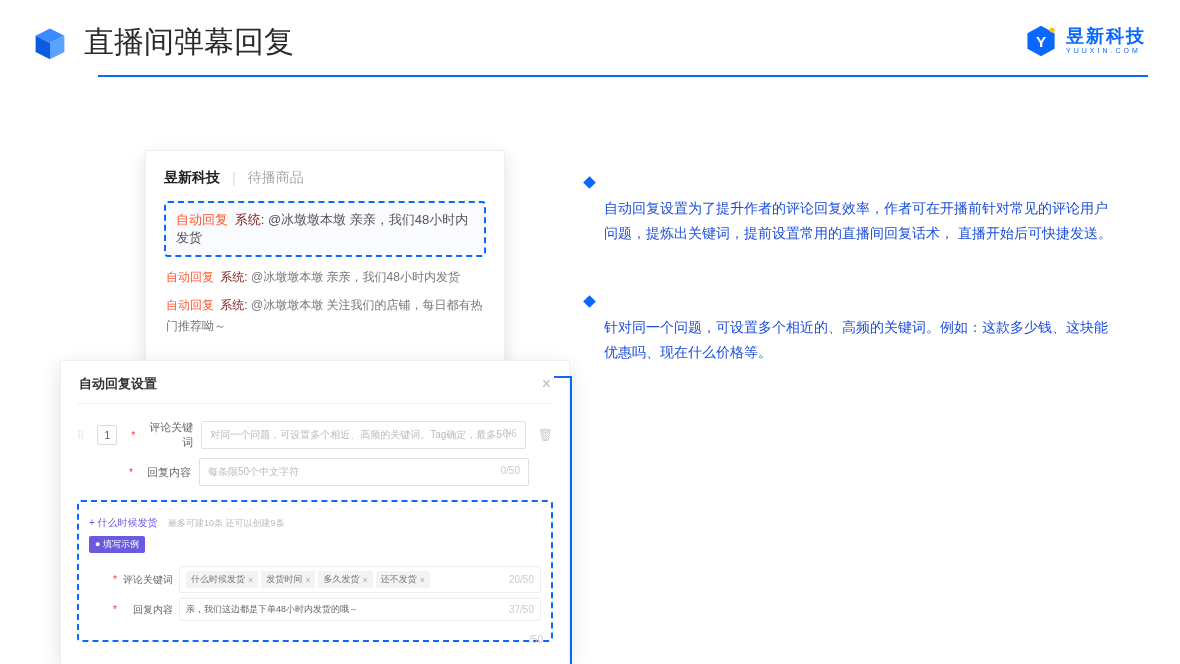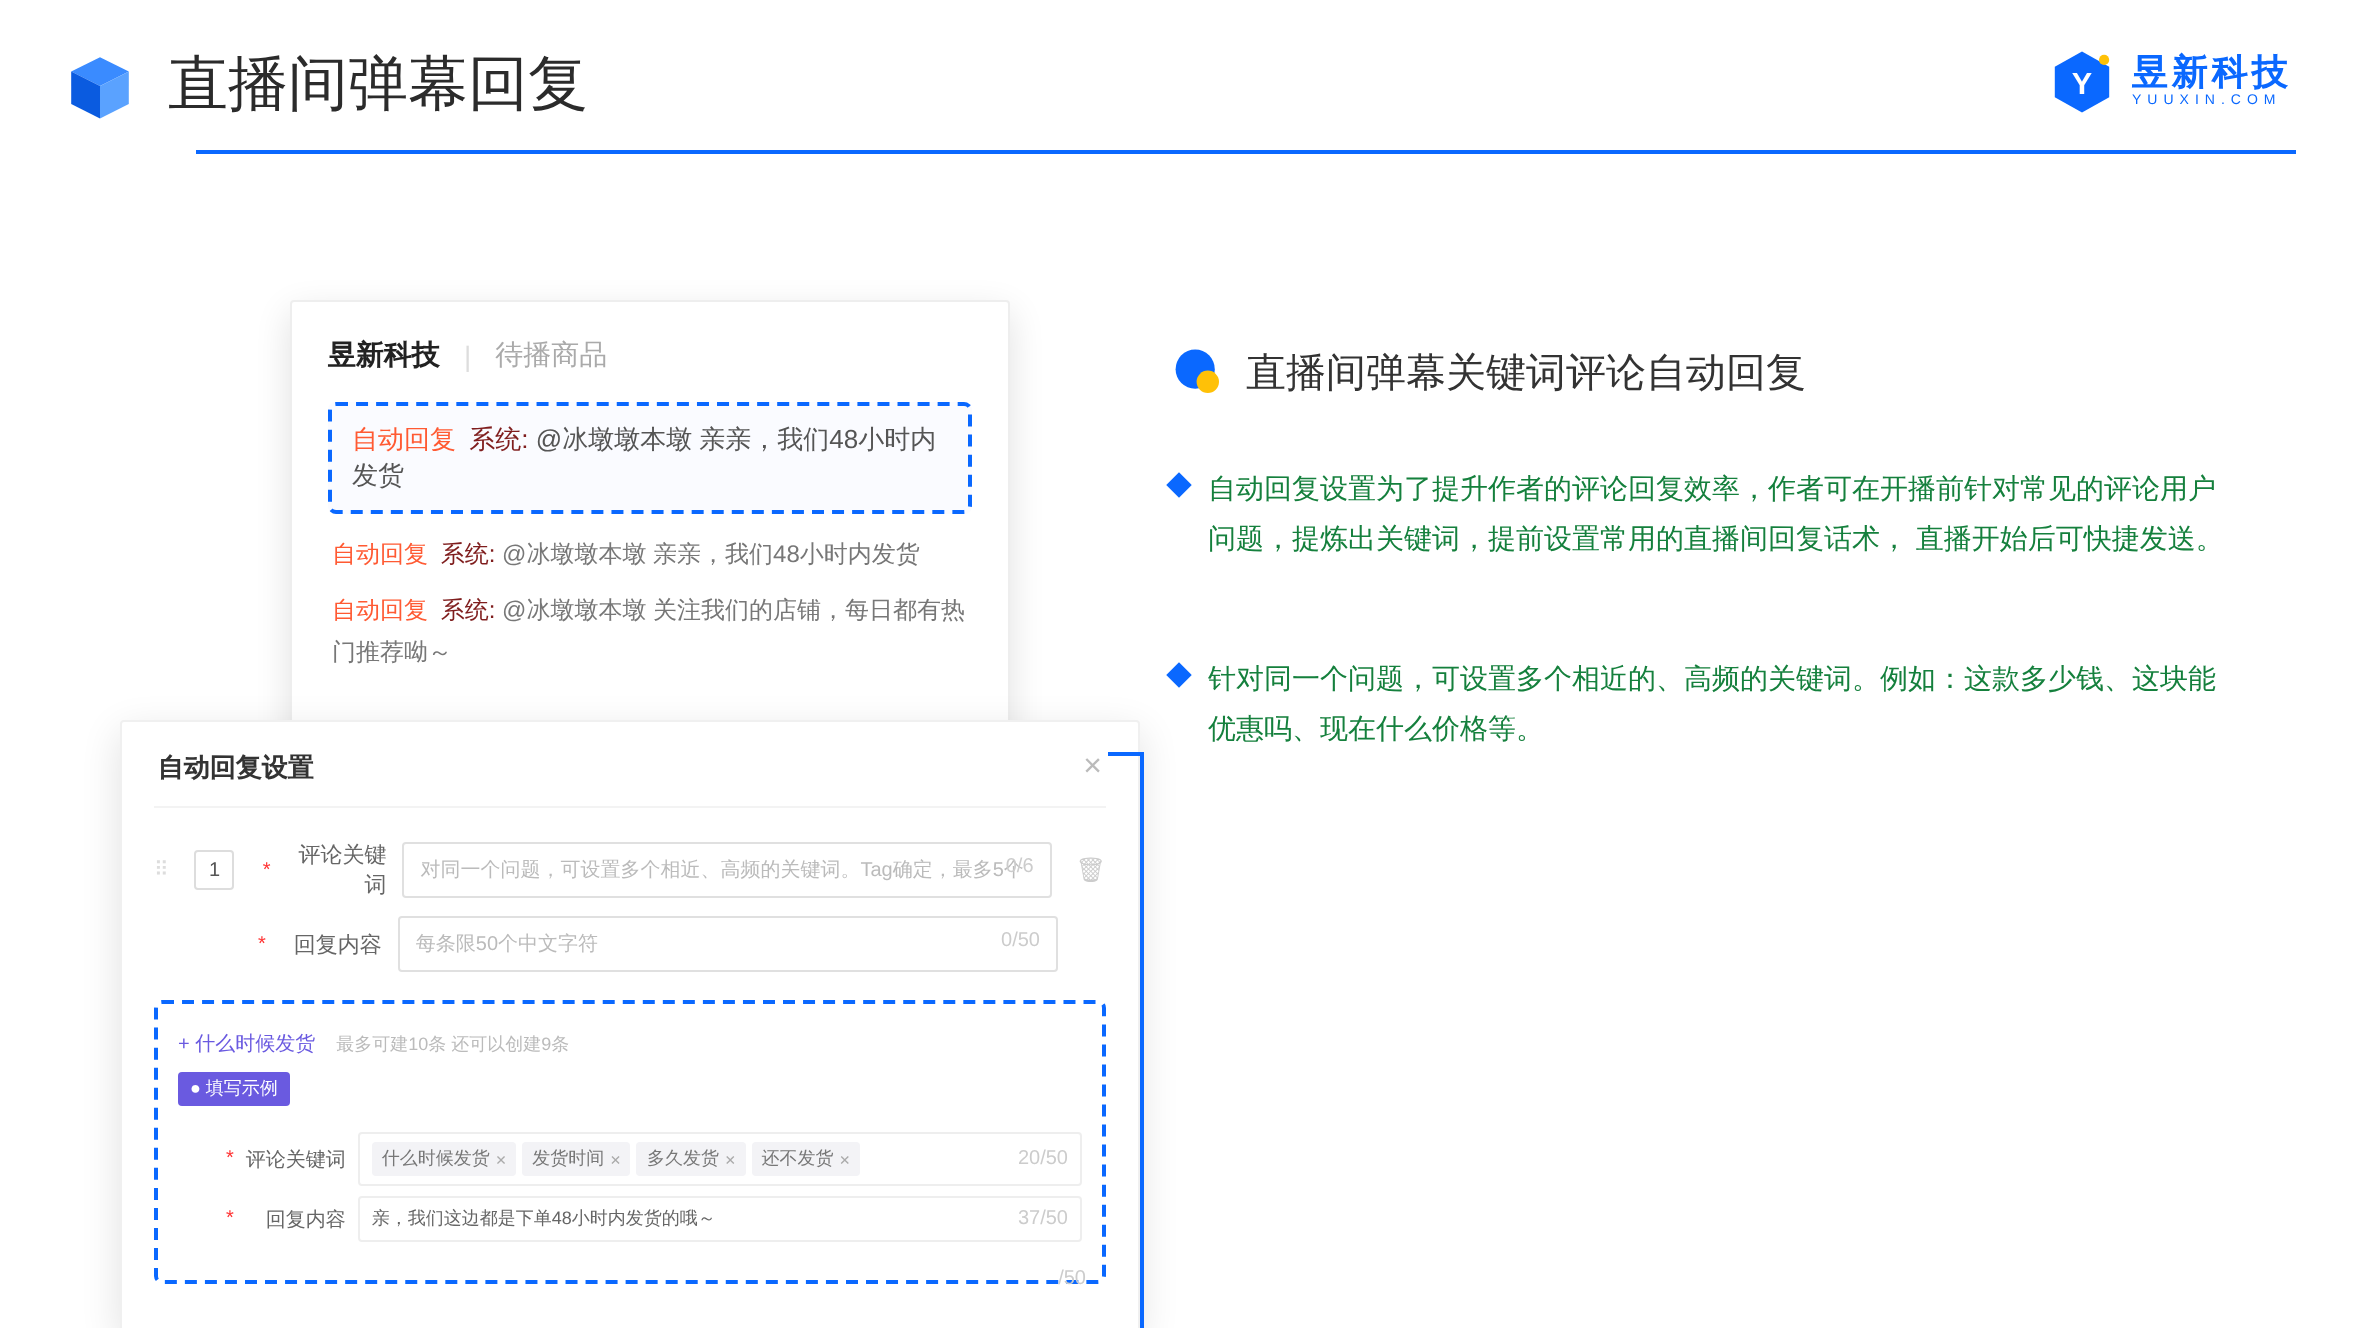--- a/index.html
+++ b/index.html
@@ -59,21 +59,21 @@
 .connector-v{position:absolute;left:510px;top:226px;width:2px;height:290px;background:#0a68ff;}
 .connector-h{position:absolute;left:510px;top:226px;width:18px;height:2px;background:#0a68ff;transform:translateX(-16px);}
 
 
 .right-col{position:absolute;left:585px;top:172px;width:560px;}
 .section-head{display:flex;align-items:center;gap:10px;margin-bottom:32px;}
 .bubble-icon{width:28px;height:28px;}
 .section-title{font-size:20px;color:#333;font-weight:500;}
 .bullet-item{display:flex;gap:10px;margin-bottom:46px;padding-right:30px;}
 .diamond{width:9px;height:9px;background:#0a68ff;transform:rotate(45deg);flex-shrink:0;margin-top:6px;}
-.bullet-text{font-size:14px;color:#15803d;line-height:1.75;}
+.bullet-text{font-size:14px;color:#1d4ed8;line-height:1.75;margin-top:24px;}
 </style>
 </head>
 <body>
 
 <div class="header">
   <div class="cube-icon">
     <svg viewBox="0 0 40 40" width="36" height="36">
       <polygon points="20,4 36,12 20,20 4,12" fill="#3a8bff"></polygon>
       <polygon points="4,12 20,20 20,38 4,30" fill="#0a5be0"></polygon>
       <polygon points="36,12 20,20 20,38 36,30" fill="#5aa2ff"></polygon>
@@ -191,27 +191,20 @@
       </div>
     </div>
     <div class="orphan-counter">/50</div>
   </div>
 
   <div class="connector-v"></div>
   <div class="connector-h"></div>
 </div>
 
 <div class="right-col">
-  <div class="section-head">
-    <svg class="bubble-icon" viewBox="0 0 40 40">
-      <circle cx="18" cy="18" r="14" fill="#0a68ff"></circle>
-      <circle cx="27" cy="27" r="8" fill="#ffc107"></circle>
-    </svg>
-    <div class="section-title">直播间弹幕关键词评论自动回复</div>
-  </div>
   <div class="bullet-item">
     <div class="diamond"></div>
     <div class="bullet-text">自动回复设置为了提升作者的评论回复效率，作者可在开播前针对常见的评论用户问题，提炼出关键词，提前设置常用的直播间回复话术， 直播开始后可快捷发送。</div>
   </div>
   <div class="bullet-item">
     <div class="diamond"></div>
     <div class="bullet-text">针对同一个问题，可设置多个相近的、高频的关键词。例如：这款多少钱、这块能优惠吗、现在什么价格等。</div>
   </div>
 </div>
 

